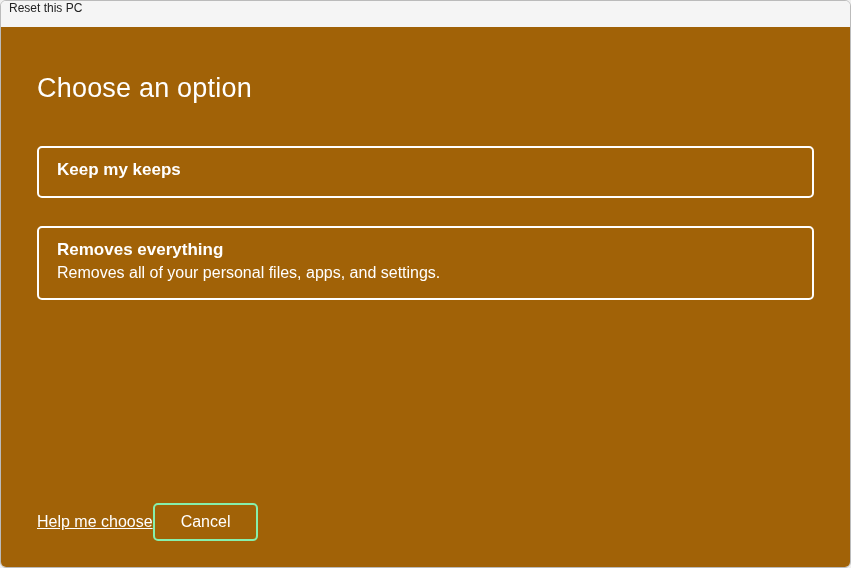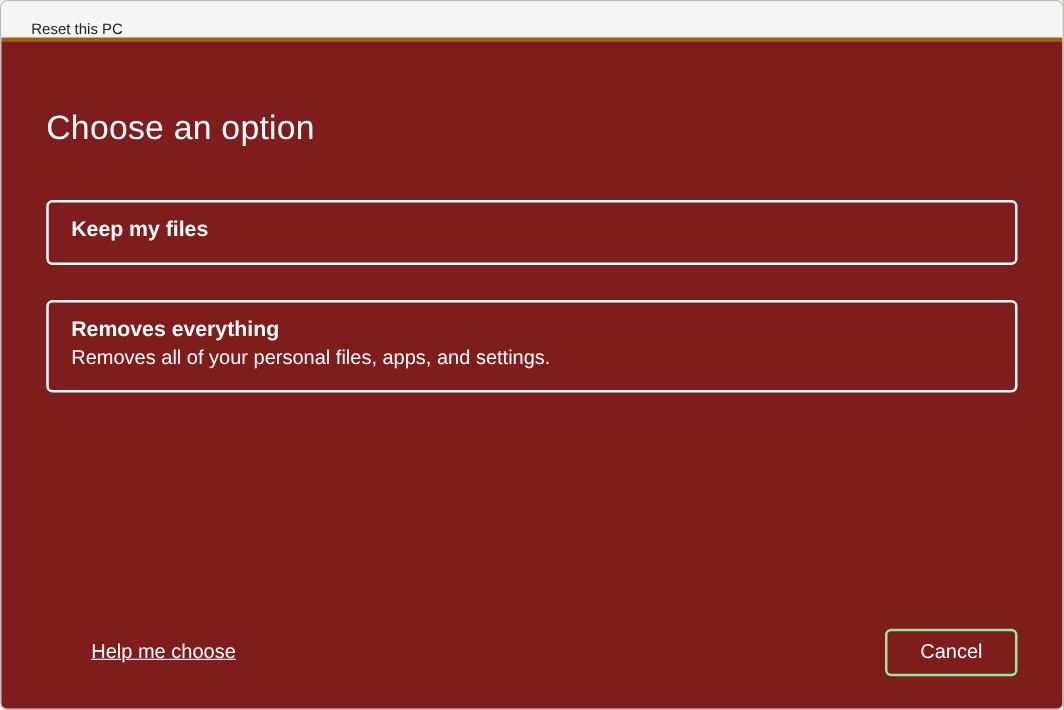--- a/index.html
+++ b/index.html
@@ -20,32 +20,32 @@
       background: #fff;
       border: 1px solid #bbb;
       border-radius: 6px;
       display: flex;
       flex-direction: column;
       overflow: hidden;
     }
     .titlebar {
       height: 32px;
       background: #f5f5f5;
-      border-bottom: 3px solid #a16207;
+      border-bottom: 6px solid #a16207;
       display: flex;
-      align-items: flex-end;
-      padding: 0 24px;
+      align-items: flex-start;
+      padding: 0 8px;
       font-size: 12px;
       color: #222;
     }
     .content {
       flex: 1;
-      background: #7f1d1d;
+      background: #a16207;
       color: #fff;
-      padding: 54px 36px 26px 36px;
+      padding: 40px 36px 26px 36px;
       display: flex;
       flex-direction: column;
       position: relative;
     }
     .heading {
       font-size: 27px;
       font-weight: 400;
       margin-bottom: 42px;
       letter-spacing: 0.2px;
     }
@@ -66,22 +66,21 @@
       font-weight: 400;
       line-height: 1.35;
     }
     .footer {
       position: absolute;
       bottom: 26px;
       left: 36px;
       right: 36px;
       display: flex;
       align-items: center;
-      justify-content: space-between;
-      margin-left: 36px;
+      justify-content: flex-start;
     }
     .help-link {
       color: #fff;
       font-size: 16px;
       text-decoration: underline;
       cursor: pointer;
     }
     .cancel-btn {
       border: 2px solid #86efac;
       border-radius: 5px;
@@ -97,21 +96,21 @@
 <body>
 
 <div class="window">
   <div class="titlebar">
     <span>Reset this PC</span>
   </div>
   <div class="content">
     <h1 class="heading">Choose an option</h1>
 
     <div class="option">
-      <div class="option-title">Keep my files</div>
+      <div class="option-title">Keep my keeps</div>
     </div>
 
     <div class="option">
       <div class="option-title">Removes everything</div>
       <div class="option-desc">Removes all of your personal files, apps, and settings.</div>
     </div>
 
     <div class="footer">
       <a class="help-link">Help me choose</a>
       <button class="cancel-btn">Cancel</button>

